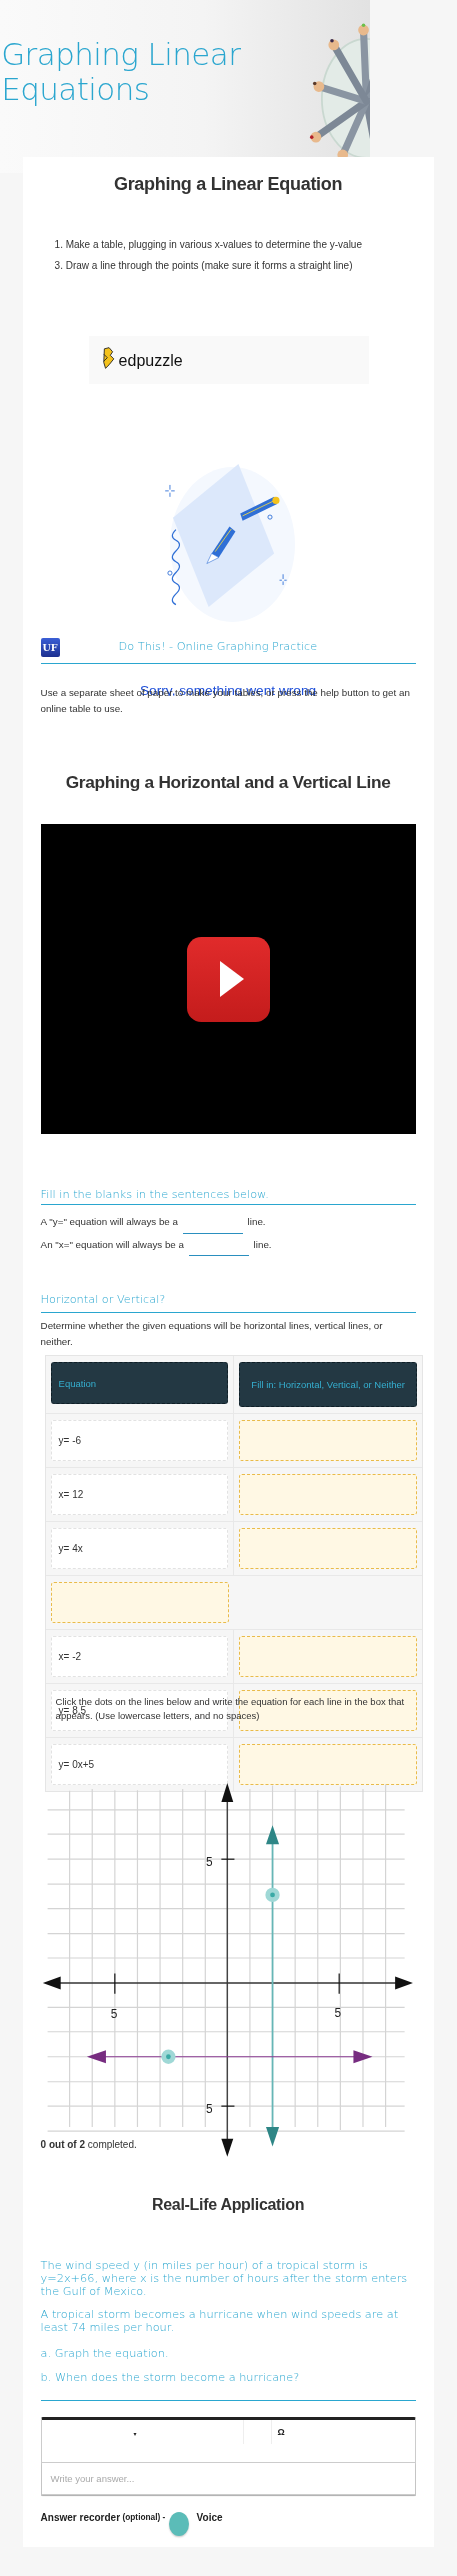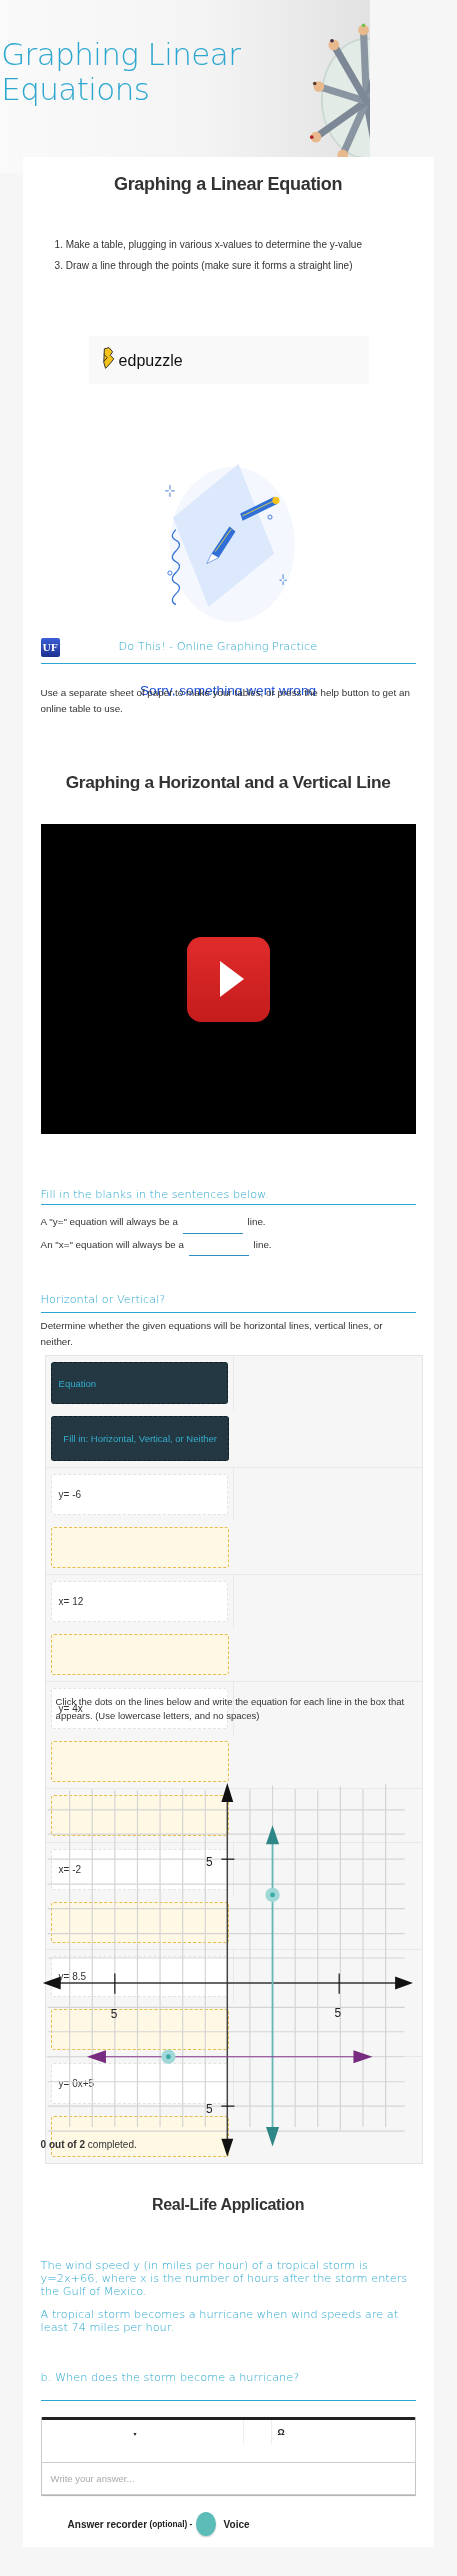--- a/index.html
+++ b/index.html
@@ -35,41 +35,41 @@
   .video { position: absolute; left: 18px; top: 667px; width: 375px; height: 310px; background: #000; }
   .yt-btn { position: absolute; left: 146px; top: 113px; width: 83px; height: 85px; border-radius: 14.3px;
     background: linear-gradient(180deg, #e12b2b, #c41c1c); }
   .yt-play { position: absolute; left: 33px; top: 24px; width: 0; height: 0; border-top: 18px solid transparent;
     border-bottom: 18px solid transparent; border-left: 24px solid #fff; }
 
   .blank { display: inline-block; width: 60px; border-bottom: 0.9px solid #2a8fbf; height: 13px; vertical-align: bottom; margin: 0 4.8px; }
 
   
   .ftable { position: absolute; left: 5.4px; top: 1079px; width: 378px; border: 0.6px solid #e5e5e5; background: #f6f6f6; }
-  .frow { display: flex; border-bottom: 0.6px solid #e8e8e8; flex-direction: column; }
+  .frow { display: flex; border-bottom: 0.6px solid #e8e8e8; }
   .fcell { width: 188px; padding: 6px 4.8px; border-right: 0.6px solid #e8e8e8; }
   .fcell:last-child { border-right: none; }
   .hbox { background: #233843; border: 0.9px dashed #0f1e26; border-radius: 3px; color: #35aecf; font-size: 9.5px;
     display: flex; align-items: center; padding: 0 6.6px; }
   .hbox.center { justify-content: center; text-align: center; line-height: 15.5px; }
   .eqbox { height: 41px; background: #fff; border: 0.9px dashed #e2e2e2; border-radius: 2.4px; font-size: 10px; color: #333;
     display: flex; align-items: center; padding-left: 6.6px; }
   .ansbox { height: 41px; background: #fff8e4; border: 0.9px dashed #e9bb4a; border-radius: 3px; }
 
   .graph { position: absolute; left: 0; top: 0; }
 
   .realq { position: absolute; left: 18px; width: 375px; font-size: 11.3px; line-height: 13px; }
   .editor { position: absolute; left: 18px; top: 2260px; width: 375px; border: 0.6px solid #ccc; border-top: 3px solid #222; border-radius: 1.8px 1.8px 0 0; background: #fff; }
   .editor-toolbar { position: relative; height: 43px; border-bottom: 0.6px solid #ccc; }
   .tb-caret { position: absolute; left: 92px; top: 10px; font-size: 6px; color: #222; }
   .tb-sep1 { position: absolute; left: 201px; top: 0; height: 24px; border-left: 0.6px solid #eee; }
   .tb-sep2 { position: absolute; left: 229px; top: 0; height: 24px; border-left: 0.6px solid #eee; }
   .tb-omega { position: absolute; left: 236px; top: 7.1px; font-size: 9px; font-weight: bold; color: #222; }
   .editor-input { height: 32px; padding: 9.5px 9px; font-size: 9.5px; color: #aaa; border-bottom: 0.6px solid #ccc; box-shadow: 0 0.6px 1.2px rgba(0,0,0,0.15); }
-  .recorder { position: absolute; left: 18px; top: 2355px; display: flex; align-items: center; font-size: 10px; font-weight: bold; color: #222; margin-left: 27px; }
+  .recorder { position: absolute; left: 18px; top: 2355px; display: flex; font-size: 10px; font-weight: bold; color: #222; }
   .rec-opt { font-size: 8.3px; margin-left: 2.4px; }
   .rec-dot { width: 20px; height: 24px; border-radius: 50%; background: #5bbcb8; margin: 0 7.7px 0 3.6px; box-shadow: 0 1.2px 1.8px rgba(0,0,0,0.2); }
 </style>
 </head>
 <body>
 
 <div class="banner">
   <div class="banner-title">
     <div>Graphing Linear</div>
     <div>Equations</div>
@@ -318,20 +318,21 @@
   </svg>
 
   <div style="position:absolute;left:18px;top:1982px;font-size:10px;color:#333">
     <b>0 out of 2</b><span> completed.</span>
   </div>
 
   <div class="h1" style="top:2039px;font-size:16px">Real-Life Application</div>
 
   <div class="realq hand" style="top:2102px">The wind speed y (in miles per hour) of a tropical storm is y=2x+66, where x is the number of hours after the storm enters the Gulf of Mexico.</div>
   <div class="realq hand" style="top:2151px">A tropical storm becomes a hurricane when wind speeds are at least 74 miles per hour.</div>
+  <div class="realq hand" style="top:2190px">a. Graph the equation.</div>
   <div class="realq hand" style="top:2214px">b. When does the storm become a hurricane?</div>
   <div style="position:absolute;left:18px;top:2243px;width:375px;border-bottom:0.9px solid #2aa6cf"></div>
 
   <div class="editor">
     <div class="editor-toolbar">
       <span class="tb-caret">▾</span>
       <span class="tb-sep1"></span>
       <span class="tb-sep2"></span>
       <span class="tb-omega">Ω</span>
     </div>

